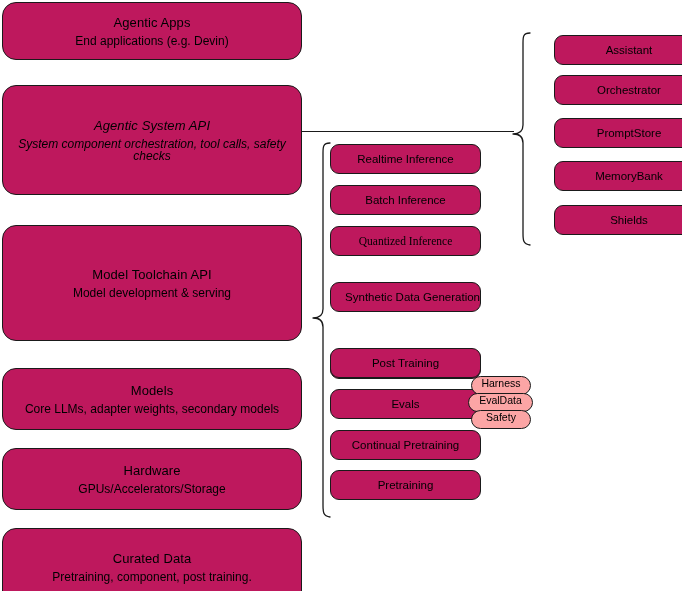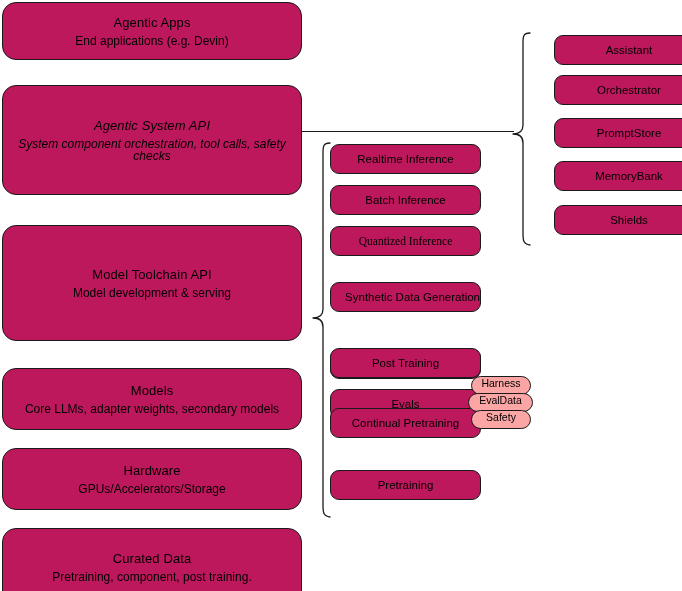--- a/index.html
+++ b/index.html
@@ -155,21 +155,21 @@
   </div>
   <div class="box item-box mid-box" style="top:307px;margin-top:42px;">
     <span>Reward Scoring</span>
   </div>
   <div class="box item-box mid-box" style="top:348px;">
     <span>Post Training</span>
   </div>
   <div class="box item-box mid-box" style="top:389px;">
     <span>Evals</span>
   </div>
-  <div class="box item-box mid-box" style="top:408px;">
+  <div class="box item-box mid-box" style="top:430px;">
     <span>Continual Pretraining</span>
   </div>
   <div class="box item-box mid-box" style="top:470px;">
     <span>Pretraining</span>
   </div>
 
   <div class="badge" style="left:471px;top:376px;width:60px;">
     <span>Harness</span>
   </div>
   <div class="badge" style="left:468px;top:393px;width:65px;">

